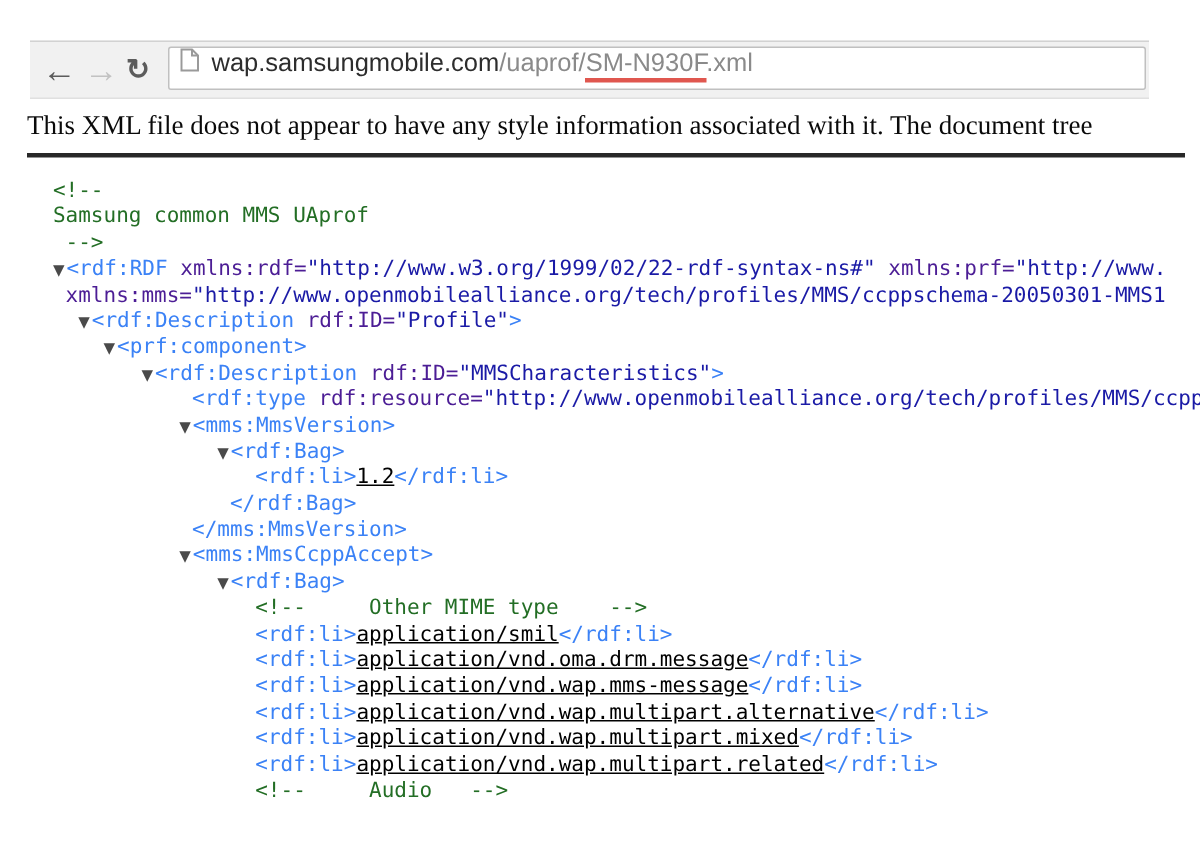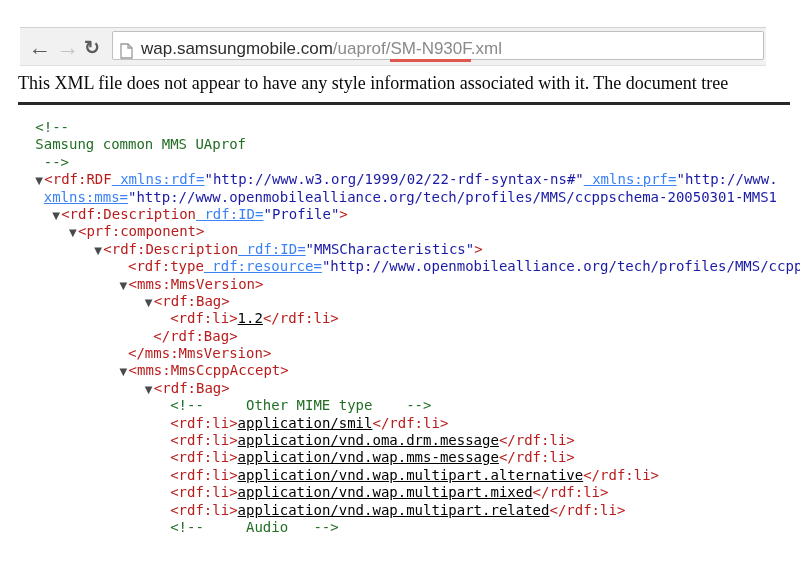--- a/index.html
+++ b/index.html
@@ -15,41 +15,41 @@
   .navbtn{
     position:absolute;top:50%;transform:translateY(-50%);
     font-size:23px;line-height:1;color:#5c5c5c;cursor:pointer;user-select:none;
   }
   .navbtn.back{left:8px;}
   .navbtn.fwd{left:36px;color:#c2c2c2;}
   .navbtn.reload{left:64px;font-size:19px;font-weight:bold;}
   .addrbar{
     position:absolute;left:92px;top:3px;width:652px;height:29px;box-sizing:border-box;
     background:#ffffff;border:1px solid #c0c0c0;border-radius:2px;
-    display:flex;align-items:flex-end;padding-left:7px;cursor:text;
+    display:flex;align-items:flex-start;padding-left:7px;cursor:text;
   }
   .urltext{font-size:17px;margin-left:8px;white-space:nowrap;}
   .url-domain{color:#2d2d2d;}
   .url-path{color:#8a8a8a;}
   .url-hl{color:#8a8a8a;border-bottom:3px solid #e0574f;padding-bottom:1px;}
   
   .msg{
     position:absolute;left:18px;top:73px;white-space:nowrap;
     font-family:"Liberation Serif",serif;font-size:18px;color:#0a0a0a;
   }
   .rule{position:absolute;left:18px;top:102px;width:772px;height:3px;background:#282828;}
   
   .tree{
     position:absolute;left:10px;top:119px;width:800px;
     font-family:"DejaVu Sans Mono",monospace;font-size:14px;line-height:17.4px;
     white-space:pre;color:#000;
   }
   .xline{height:17.4px;}
-  .seg-tag{color:#b91c1c;}
-  .seg-attr{color:#3b82f6;text-decoration:underline;}
+  .seg-tag{color:#3b82f6;}
+  .seg-attr{color:#4c1d95;}
   .seg-val{color:#1a1aa6;}
   .seg-comment{color:#236e25;}
   .seg-text{color:#000000;text-decoration:underline;}
   .seg-plain{color:#000000;}
   .seg-arrow{
     display:inline-block;width:9px;font-size:10px;color:#4a4a4a;
     font-family:"DejaVu Sans",sans-serif;cursor:pointer;
   }
 </style>
 </head>

